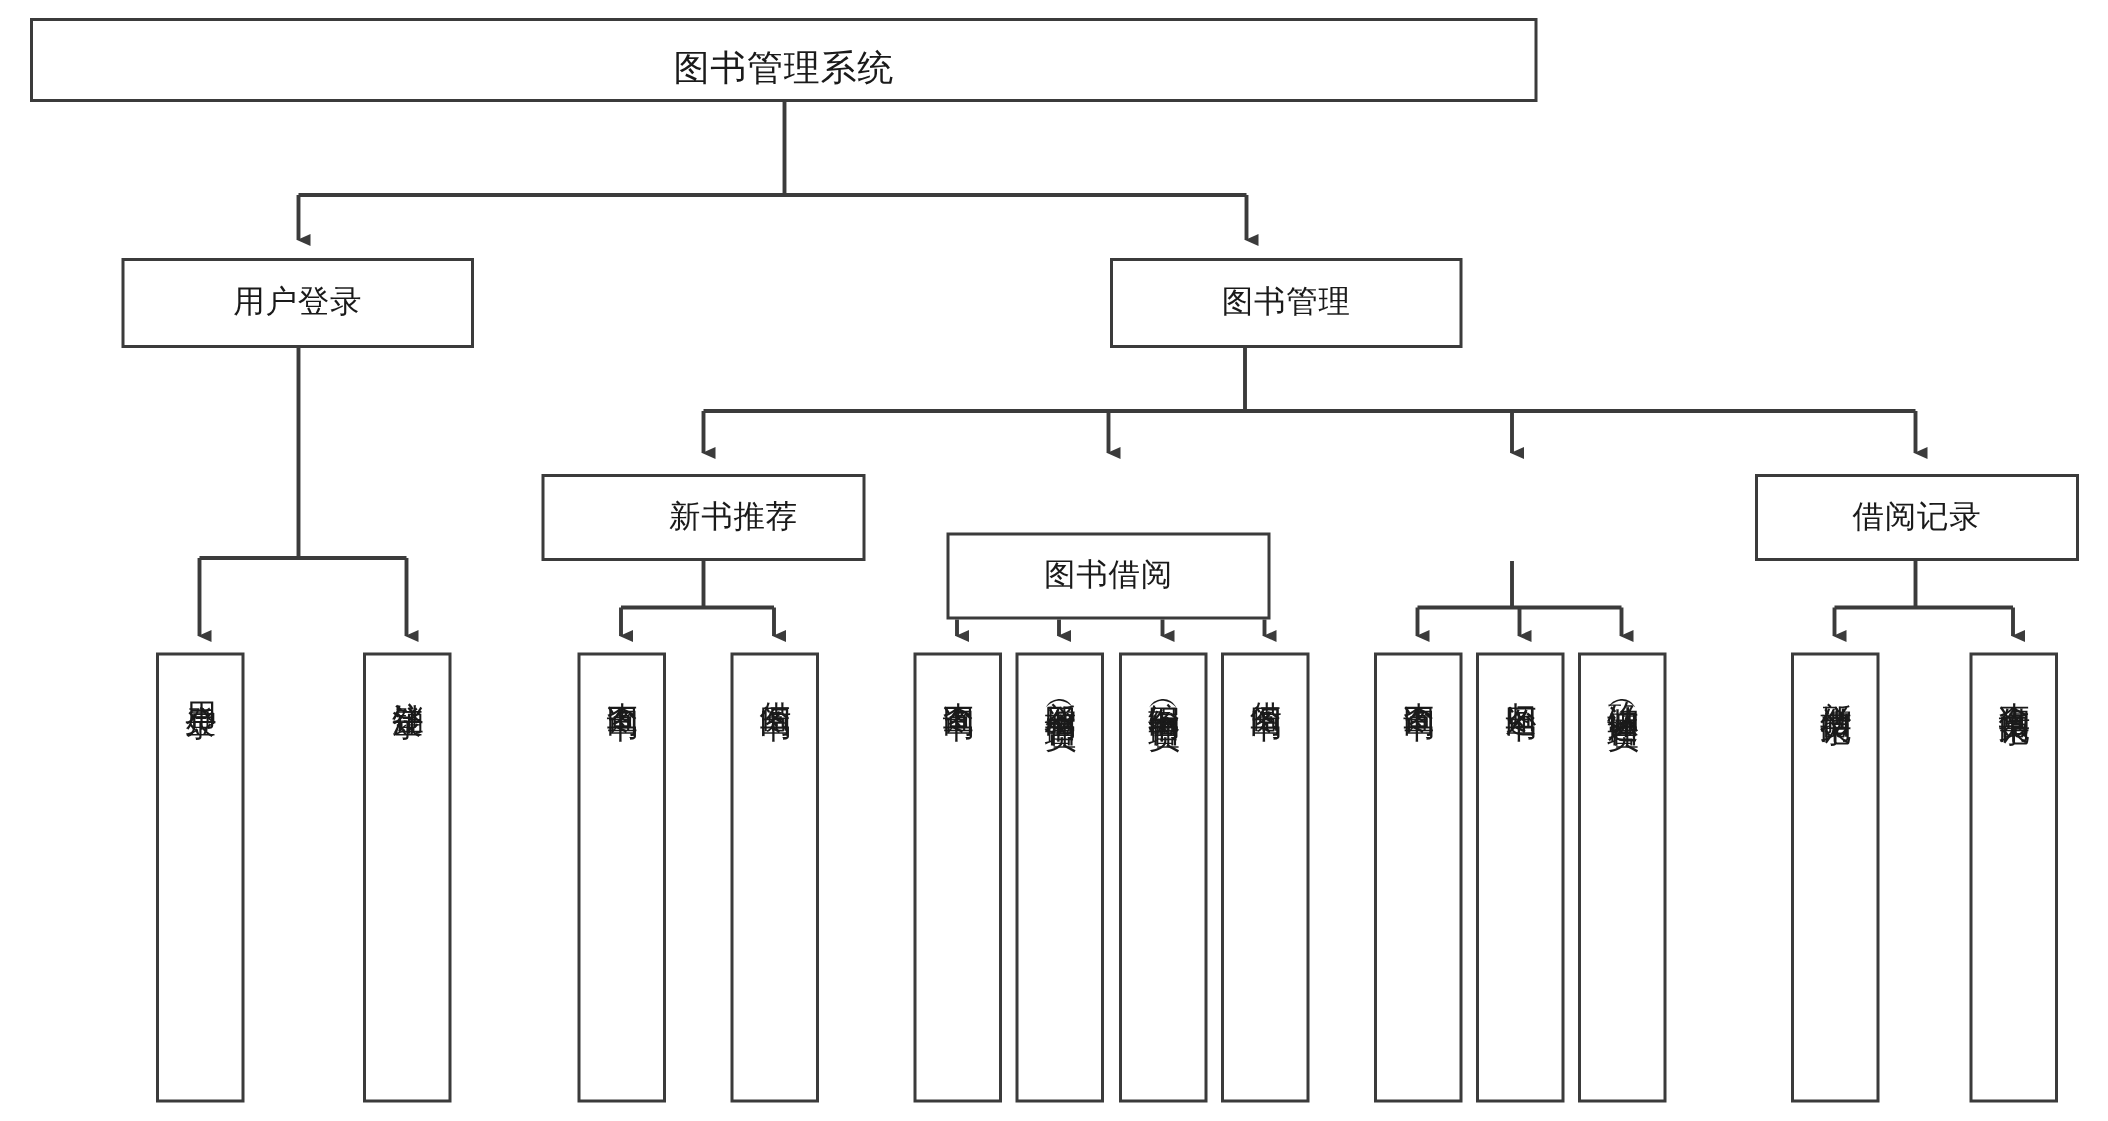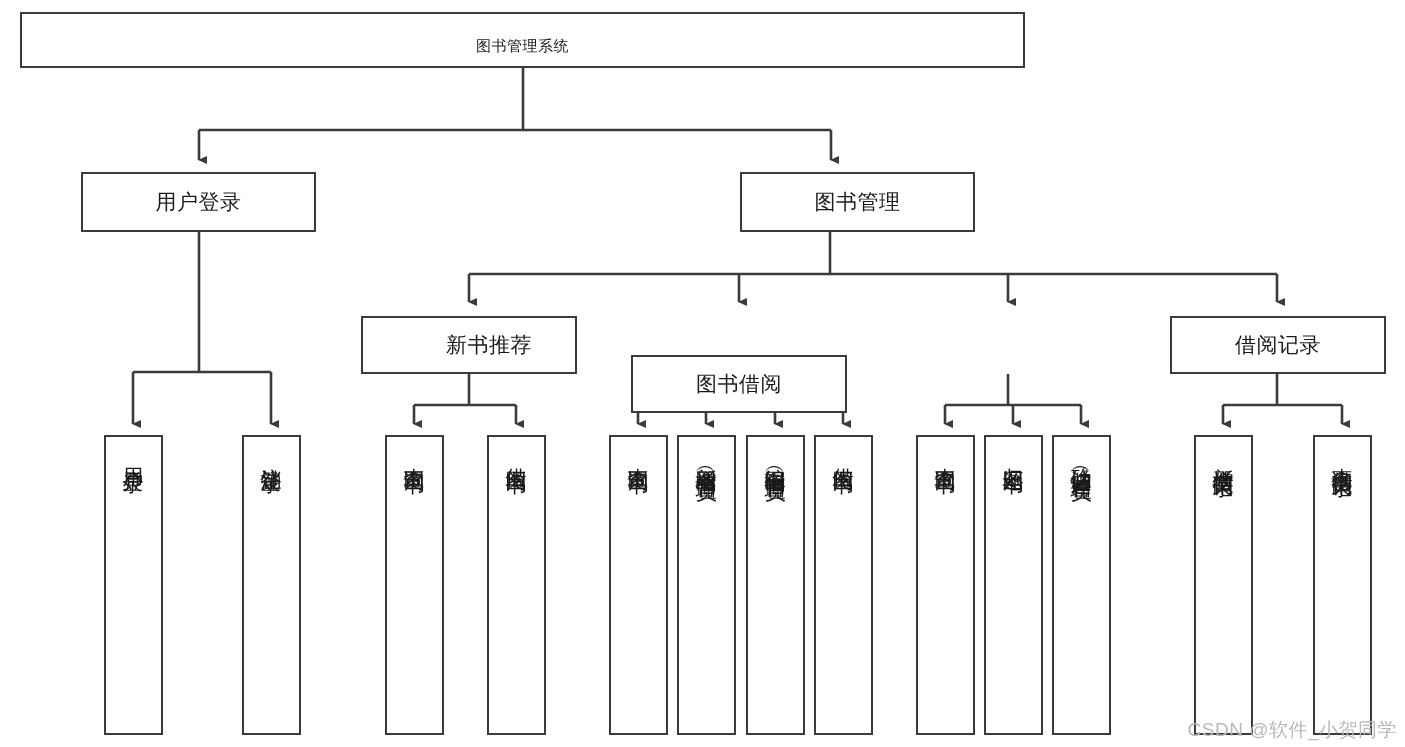--- a/index.html
+++ b/index.html
@@ -40,21 +40,21 @@
     text-align: center;
     line-height: 1.18;
     white-space: nowrap;
   }
   
   .node.h .lbl {
     font-size: 21px;
     letter-spacing: 0.5px;
   }
   .node.root .lbl {
-    font-size: 15px;
+    font-size: 24px;
     margin-top: 12px;
   }
   
   .node.v {
     align-items: flex-start;
     padding-top: 14px;
   }
   .node.v .lbl {
     writing-mode: vertical-rl;
     text-orientation: upright;
@@ -185,15 +185,14 @@
     <span class="lbl">确认归还（管理员）</span>
   </div>
 
   <div class="node v" style="left:1194px; top:435px; width:59px; height:300px;">
     <span class="lbl">新增借阅记录</span>
   </div>
   <div class="node v" style="left:1313px; top:435px; width:59px; height:300px;">
     <span class="lbl">查询借阅记录</span>
   </div>
 
-  <div class="watermark">CSDN @软件_小贺同学</div>
 
 </div>
 
 </body></html>

